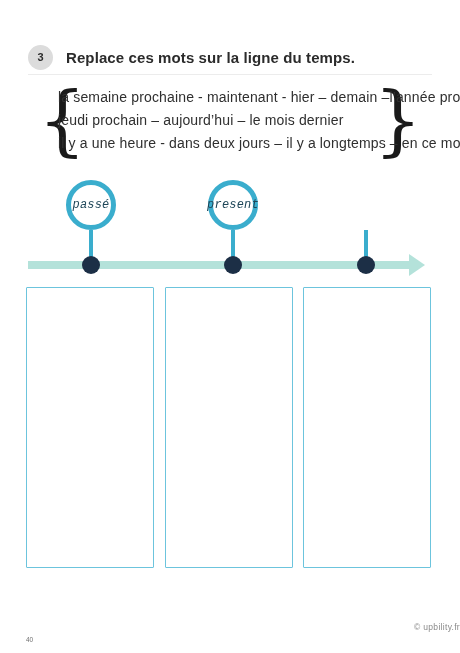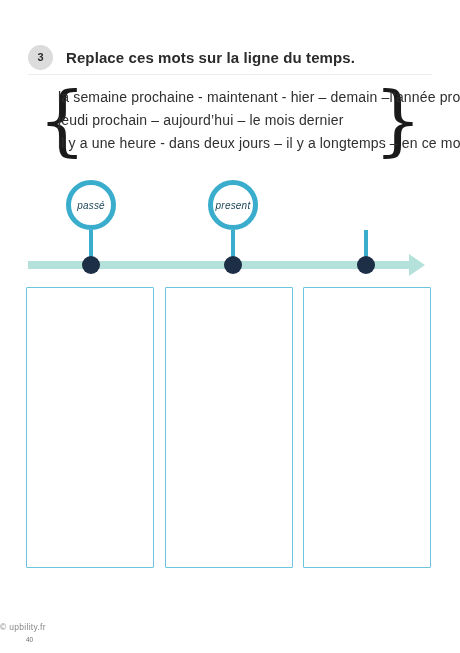--- a/index.html
+++ b/index.html
@@ -117,23 +117,23 @@
     height: 50px;
     border-radius: 50%;
     border: 5px solid #3aadcd;
     background: #ffffff;
     box-sizing: border-box;
     display: flex;
     align-items: center;
     justify-content: center;
   }
   .marker-label {
-    font-family: Liberation Sans, sans-serif;
+    font-family: Liberation Mono, monospace;
     font-style: italic;
-    font-size: 10px;
+    font-size: 12px;
     color: #1d4557;
     letter-spacing: 0.2px;
   }
   .marker-stem {
     position: absolute;
     left: 23px;
     top: 50px;
     width: 4px;
     height: 32px;
     background: #3aadcd;
@@ -188,21 +188,21 @@
   #answer-box-1 { left: 0px; }
   #answer-box-2 { left: 139px; }
   #answer-box-3 { left: 277px; }
 
   
   #footer-credit {
     position: absolute;
     left: 0;
     top: 622px;
     width: 460px;
-    text-align: left;
+    text-align: right;
     font-size: 8.5px;
     color: #8a8a8a;
     letter-spacing: 0.3px;
   }
   #page-number {
     position: absolute;
     left: 26px;
     top: 636px;
     font-size: 6.5px;
     color: #6f6f6f;

